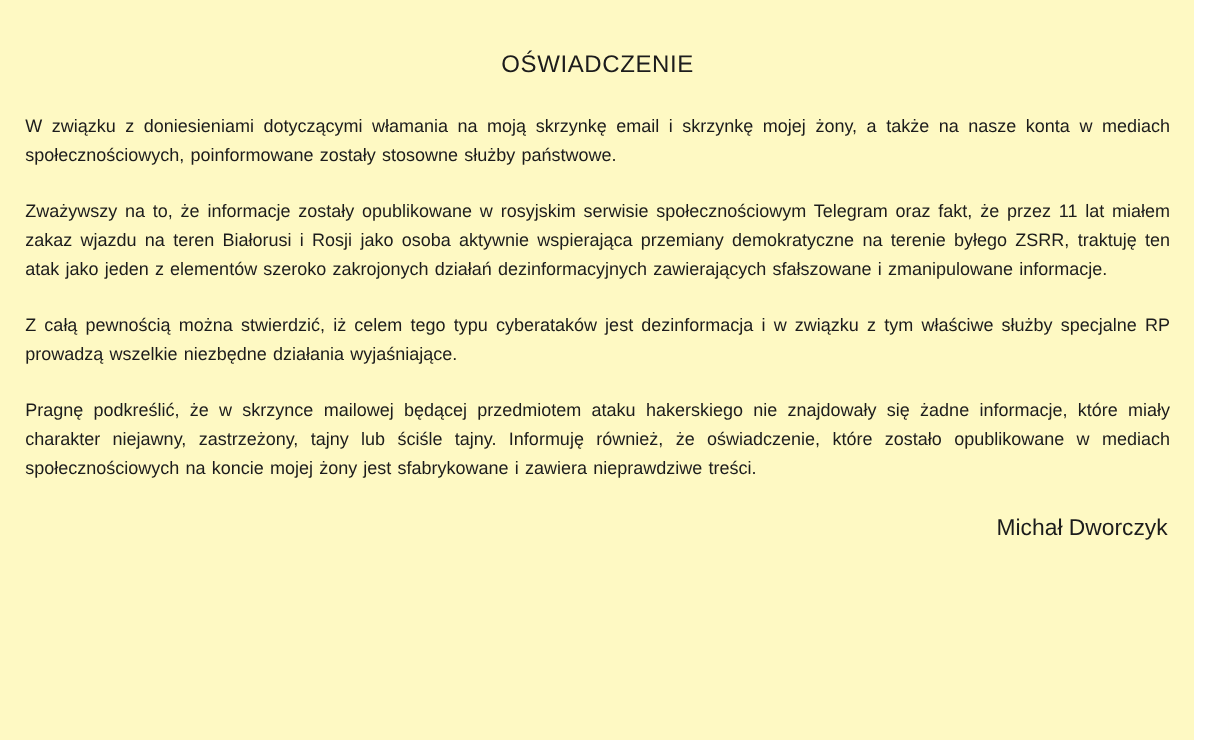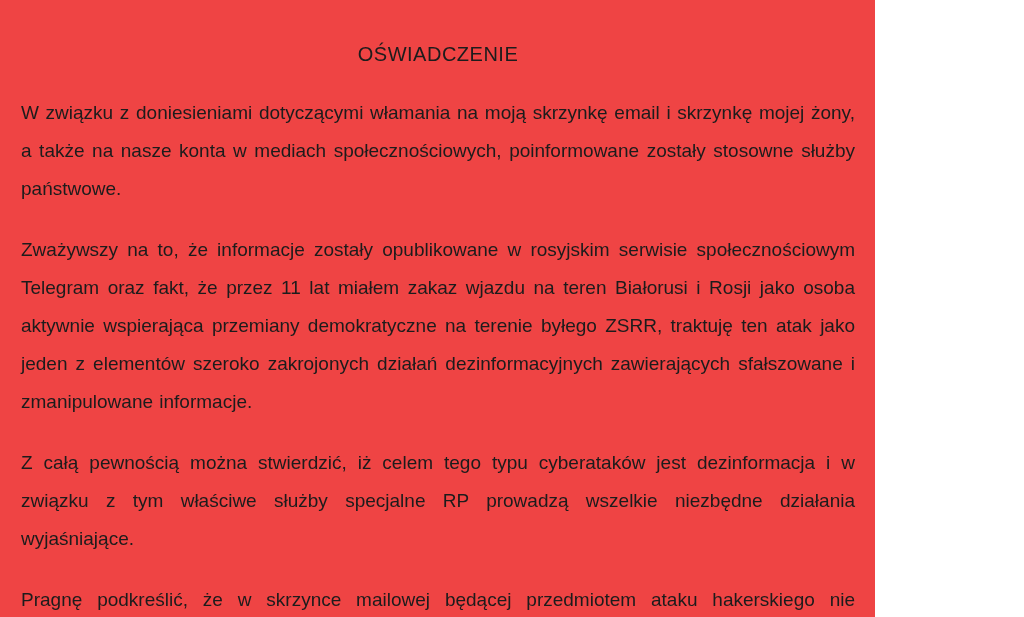--- a/index.html
+++ b/index.html
@@ -9,38 +9,38 @@
   }
   body {
     width: 1024px;
     height: 617px;
     font-family: "Liberation Sans", sans-serif;
     color: #1c1c1c;
     overflow: hidden;
   }
   .page {
     box-sizing: border-box;
-    width: 875px;
+    width: 995px;
     height: 617px;
     padding: 40px 20px 0 21px;
-    background: #ef4444;
+    background: #fef9c3;
   }
   .title {
     margin: 0 0 26px 0;
     font-size: 20px;
     line-height: 28px;
     font-weight: 400;
     letter-spacing: 0.5px;
     text-align: center;
     color: #1c1c1c;
   }
   .para {
     margin: 0 0 23px 0;
-    font-size: 19px;
-    line-height: 38px;
+    font-size: 15px;
+    line-height: 24px;
     text-align: justify;
     text-justify: inter-word;
     word-spacing: 1px;
     color: #1c1c1c;
   }
   .signature {
     margin-top: 20px;
     padding-right: 2px;
     font-size: 19px;
     line-height: 30px;

